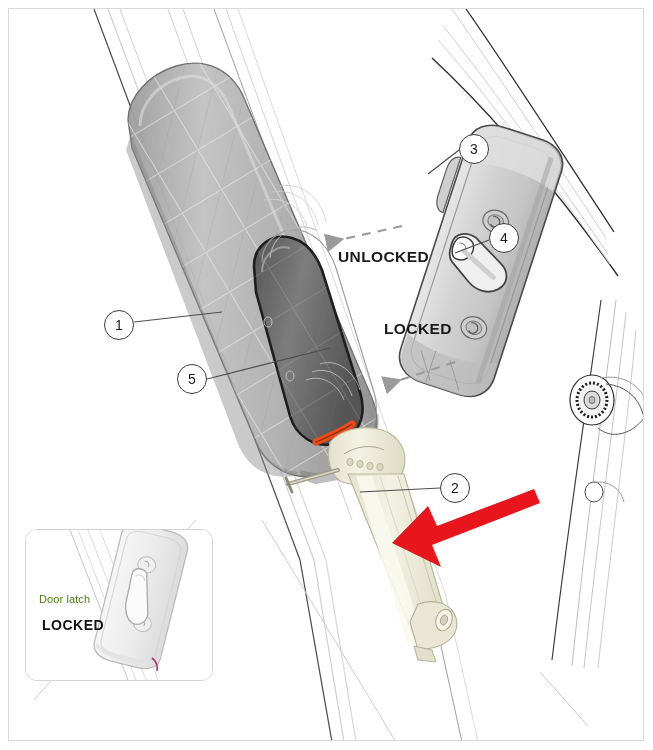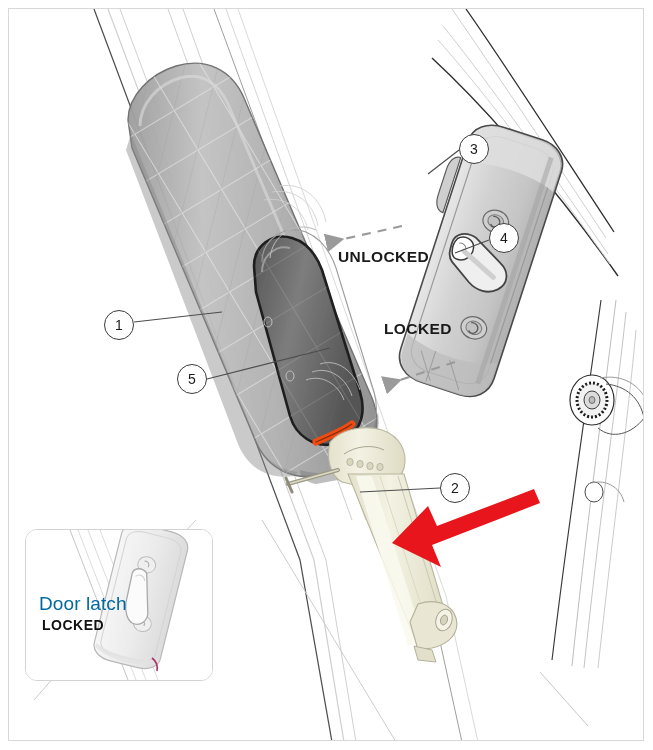--- a/index.html
+++ b/index.html
@@ -28,21 +28,21 @@
   .lbl-bold{font-weight:bold;text-align:center;}
   #lbl-unlocked{left:338px;top:248px;font-size:15.5px;font-weight:bold;}
   #lbl-locked{left:384px;top:320px;font-size:15.5px;font-weight:bold;}
   
   #inset{
     position:absolute;left:25px;top:529px;width:186px;height:150px;
     background:#ffffff;border:1px solid #d3d3d3;border-radius:12px;
     overflow:hidden;
   }
   #inset-doorlatch{
-    position:absolute;left:13px;top:63px;font-size:19px;color:#0369a1;
+    position:absolute;left:13px;top:63px;font-size:11px;color:#4d7c0f;
     letter-spacing:.1px;
   }
   #inset-locked{
     position:absolute;left:16px;top:87px;font-size:14px;font-weight:bold;color:#111;
     letter-spacing:.5px;
   }
   .callnum{
     position:absolute;
     width:30px;height:30px;border-radius:50%;
     border:1.3px solid #3b3b3b;background:#ffffff;

